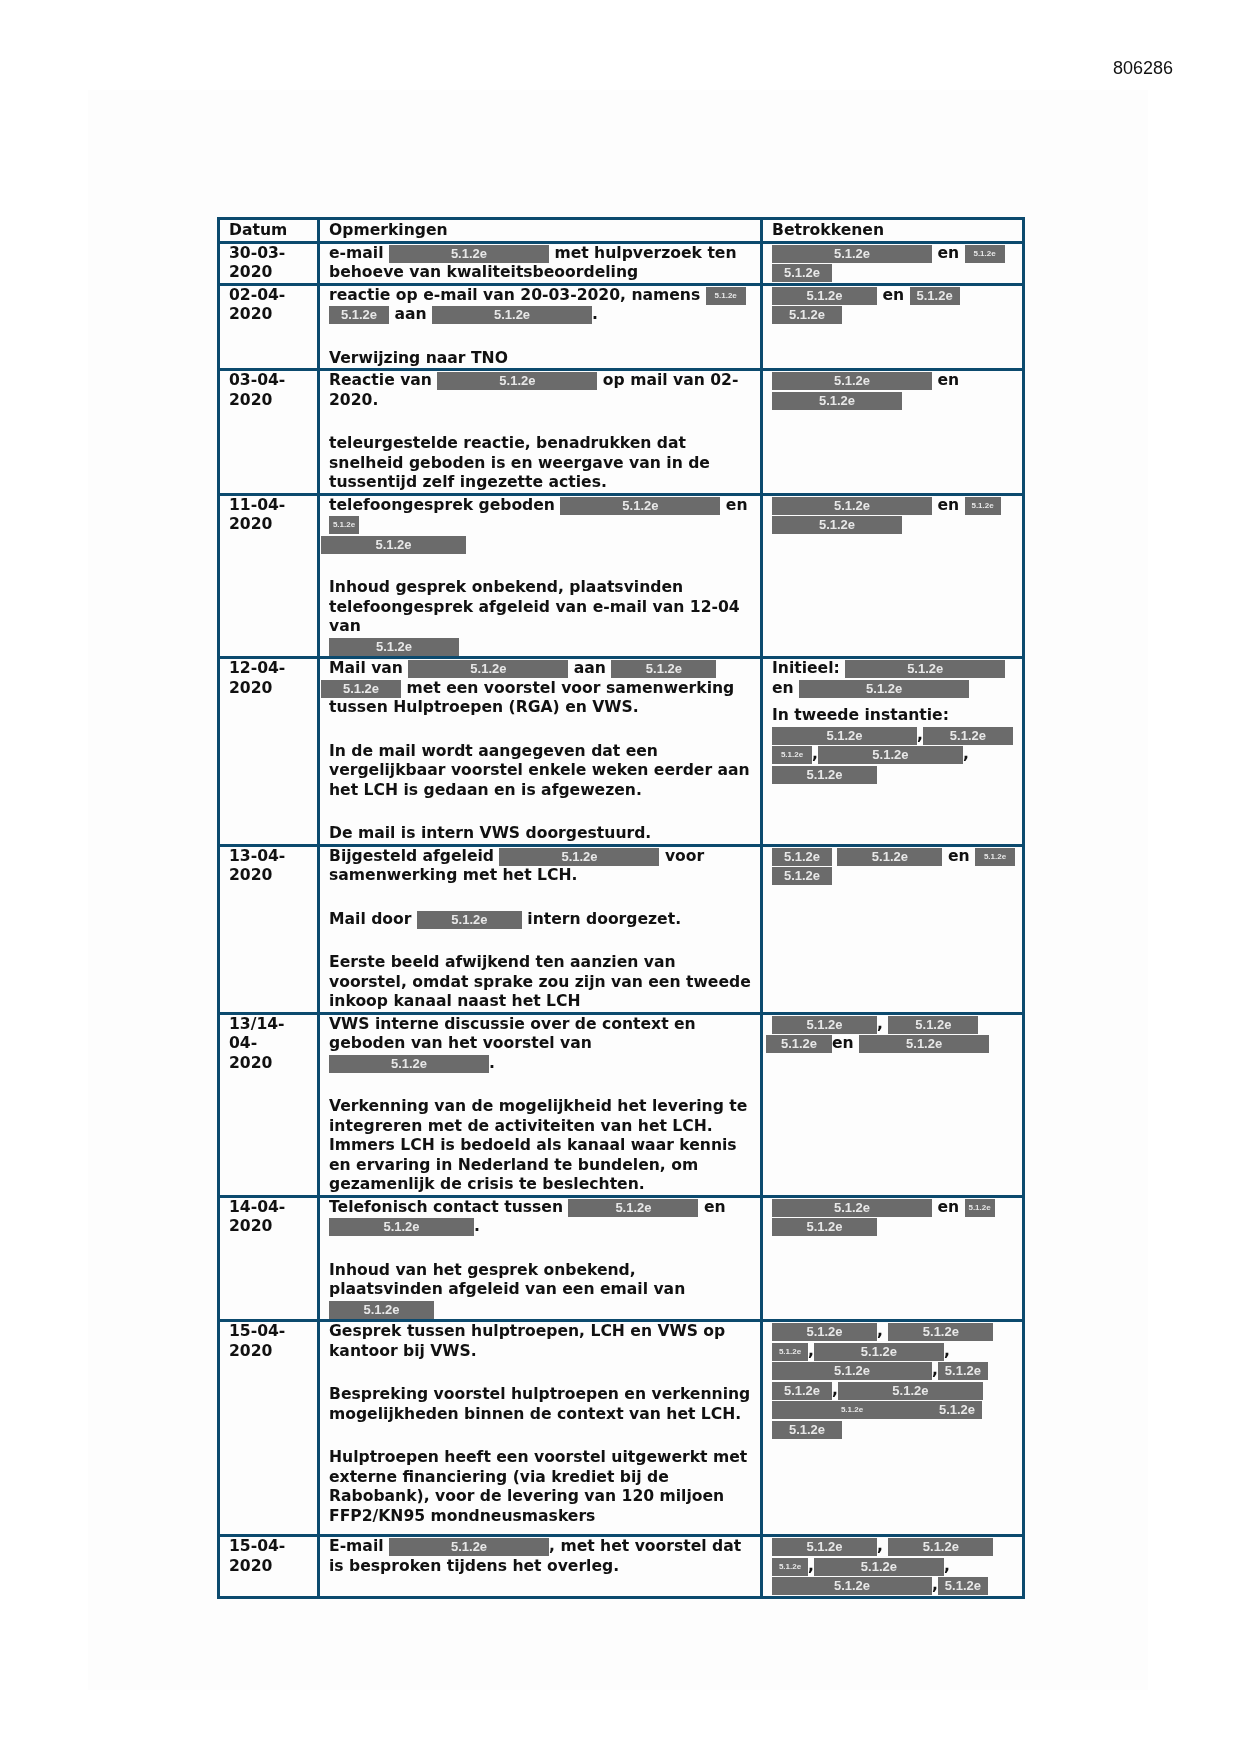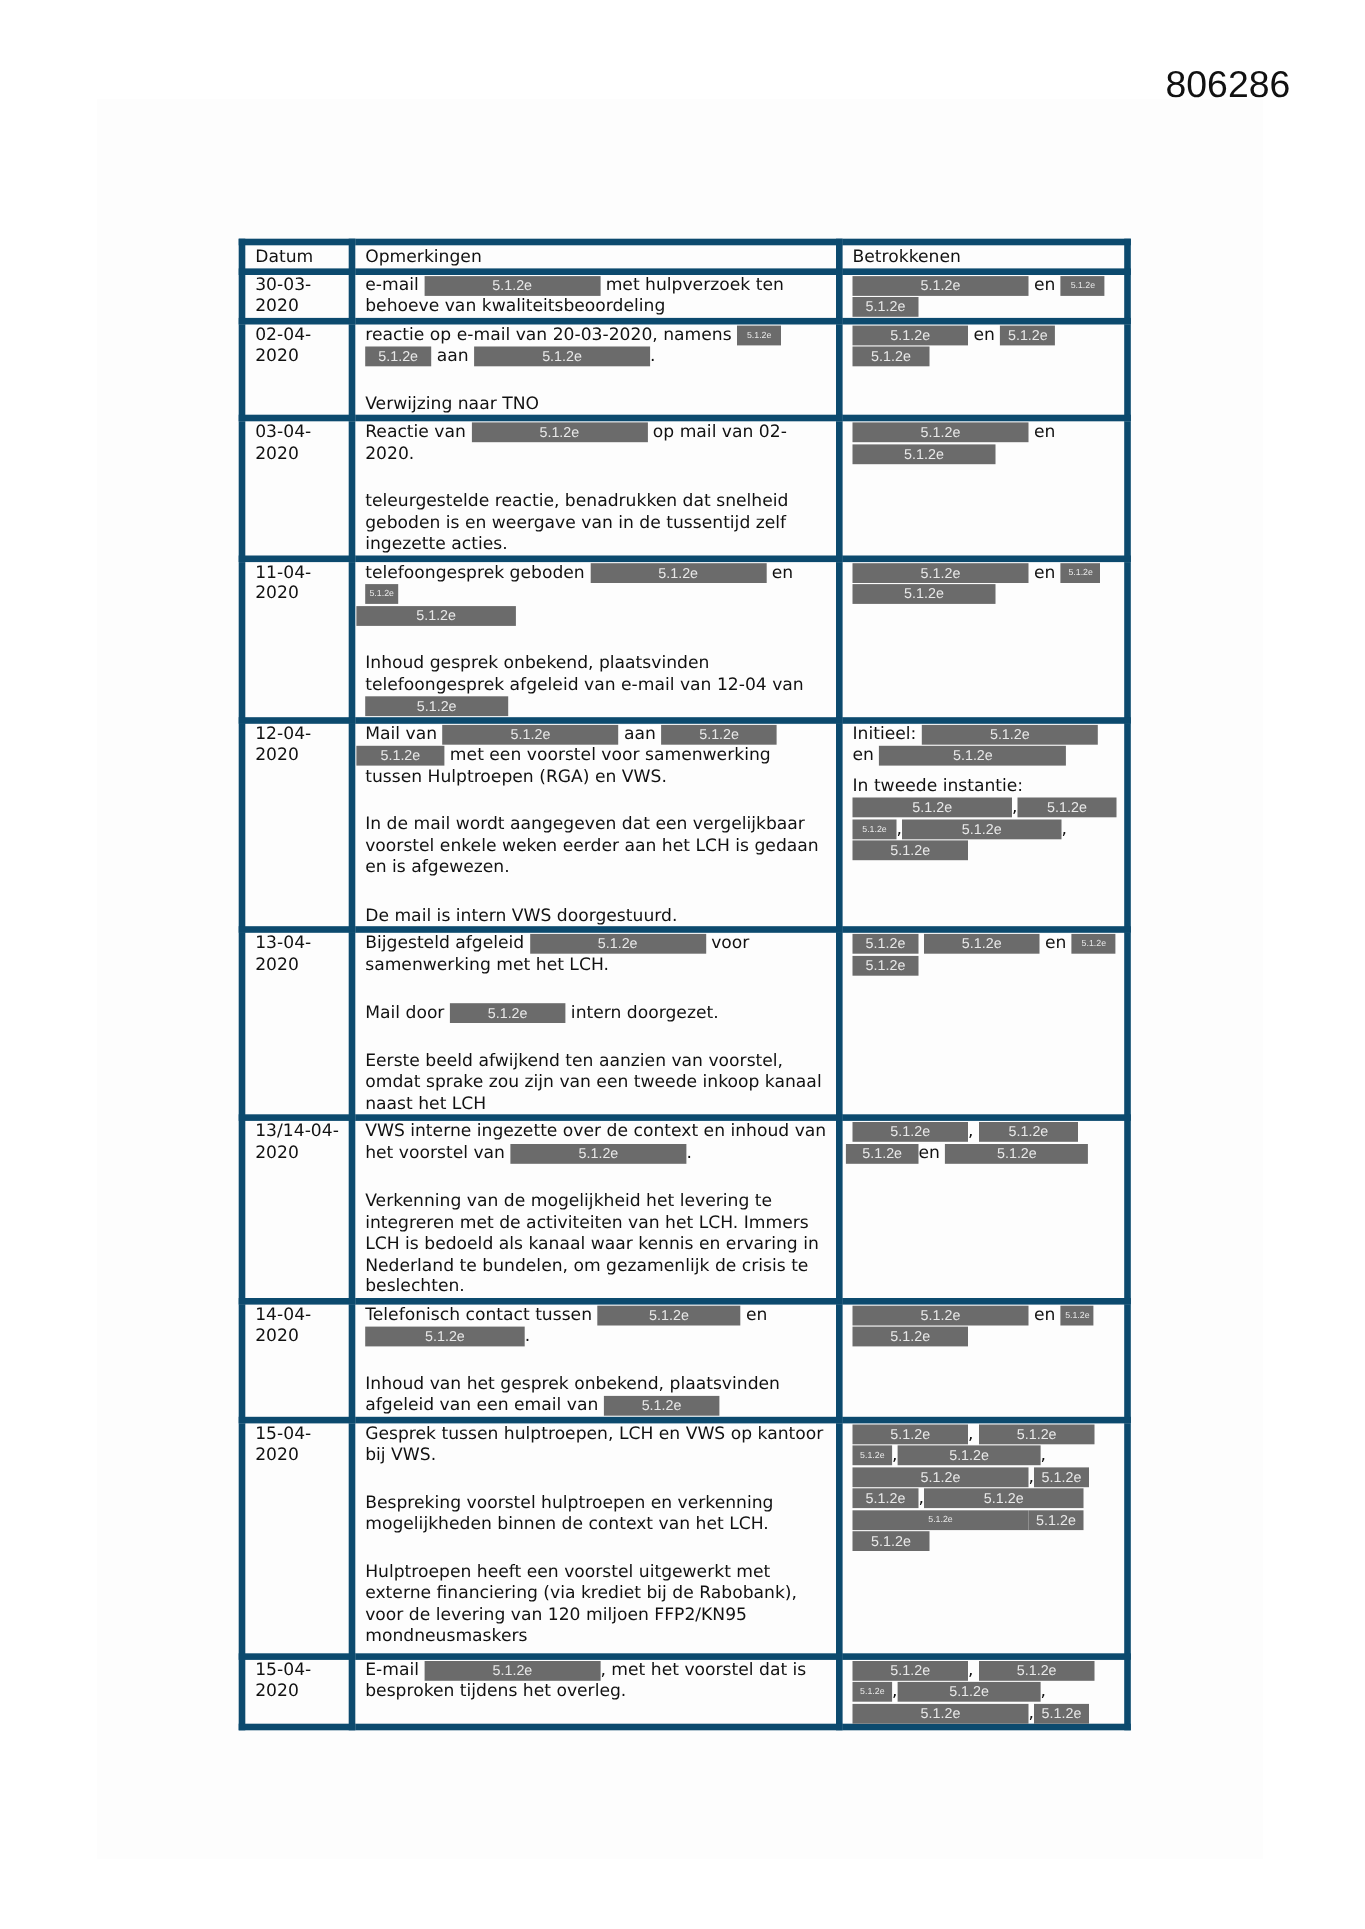--- a/index.html
+++ b/index.html
@@ -6,30 +6,30 @@
   body {
     width: 1241px; height: 1754px; background: #ffffff; position: relative;
     font-family: "DejaVu Sans", sans-serif; color: #111;
   }
   .page-shade {
     position: absolute; left: 88px; top: 90px; width: 1060px; height: 1600px;
     background: #fdfdfd;
   }
   .doc-number {
     position: absolute; right: 68px; top: 58px;
-    font-family: "Liberation Sans", sans-serif; font-size: 34px; color: #111;
+    font-family: "Liberation Sans", sans-serif; font-size: 18px; color: #111;
   }
   table.log {
     position: absolute; left: 217px; top: 217px; width: 805px;
     border-collapse: collapse; table-layout: fixed;
     font-size: 15.6px; line-height: 19.5px;
   }
   table.log td, table.log th {
-    border: 6px solid #0c4a6e; vertical-align: top; text-align: left;
-    padding: 0 6px 0 9px; font-weight: normal;
+    border: 3px solid #0c4a6e; vertical-align: top; text-align: left;
+    padding: 0 6px 0 9px; font-weight: bold;
   }
   table.log th { padding-top: 1px; }
   col.c-date { width: 100px; }
   col.c-notes { width: 443px; }
   col.c-inv { width: 262px; }
   .para { margin: 0; }
   .para + .para { margin-top: 24px; }
   .r {
     display: inline-block; background: #6b6b6b; color: #e8e8e8;
     font-family: "Liberation Sans", sans-serif; font-size: 13px;
@@ -135,21 +135,21 @@
     </td>
     <td>
       <div class="inv-line"><span class="r w60">5.1.2e</span> <span class="r w105">5.1.2e</span> <span>en</span> <span class="r sm w40">5.1.2e</span></div>
       <div class="inv-line"><span class="r w60">5.1.2e</span></div>
     </td>
   </tr>
 
   <tr>
     <td><span>13/14-04-</span><br><span>2020</span></td>
     <td>
-      <p class="para"><span>VWS interne ingezette over de context en inhoud van het voorstel van</span> <span class="r w160">5.1.2e</span><span>.</span></p>
+      <p class="para"><span>VWS interne discussie over de context en geboden van het voorstel van</span> <span class="r w160">5.1.2e</span><span>.</span></p>
       <p class="para">Verkenning van de mogelijkheid het levering te integreren met de activiteiten van het LCH. Immers LCH is bedoeld als kanaal waar kennis en ervaring in Nederland te bundelen, om gezamenlijk de crisis te beslechten.</p>
     </td>
     <td>
       <div class="inv-line"><span class="r w105">5.1.2e</span><span>,</span> <span class="r w90">5.1.2e</span></div>
       <div class="inv-line" style="margin-left:-6px"><span class="r w66">5.1.2e</span><span>en</span> <span class="r w130">5.1.2e</span></div>
     </td>
   </tr>
 
   <tr>
     <td><span>14-04-</span><br><span>2020</span></td>

